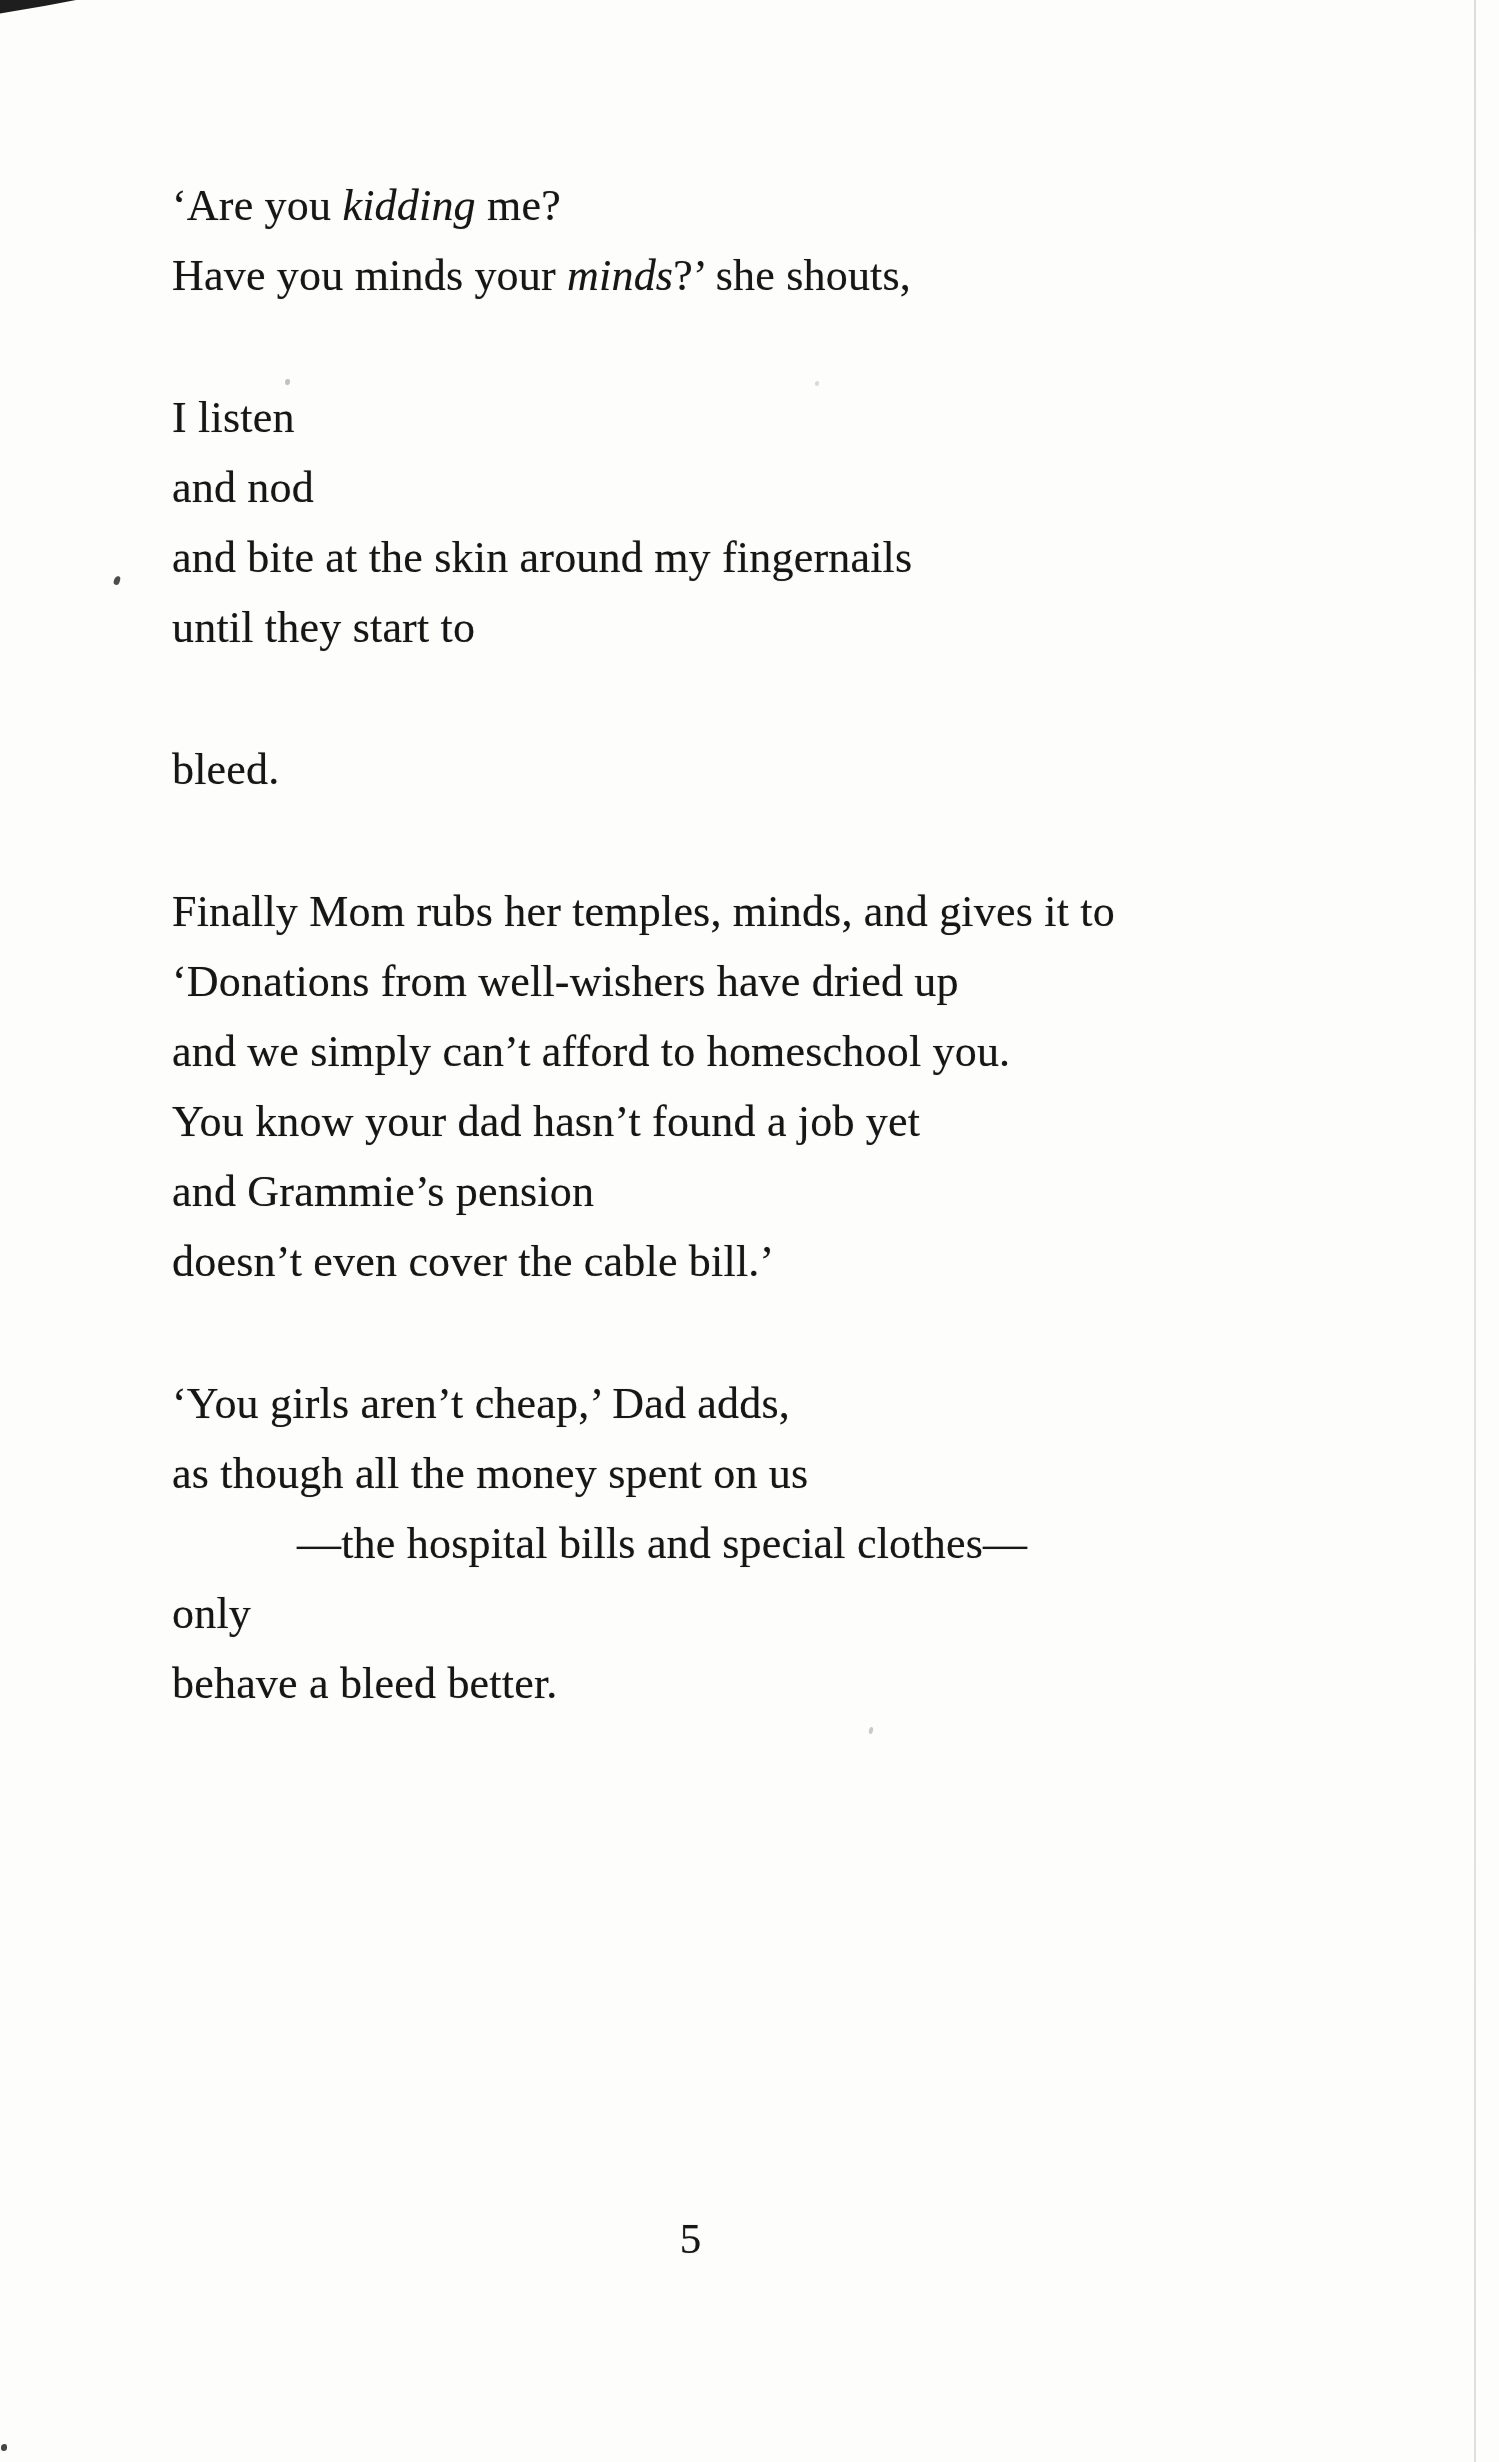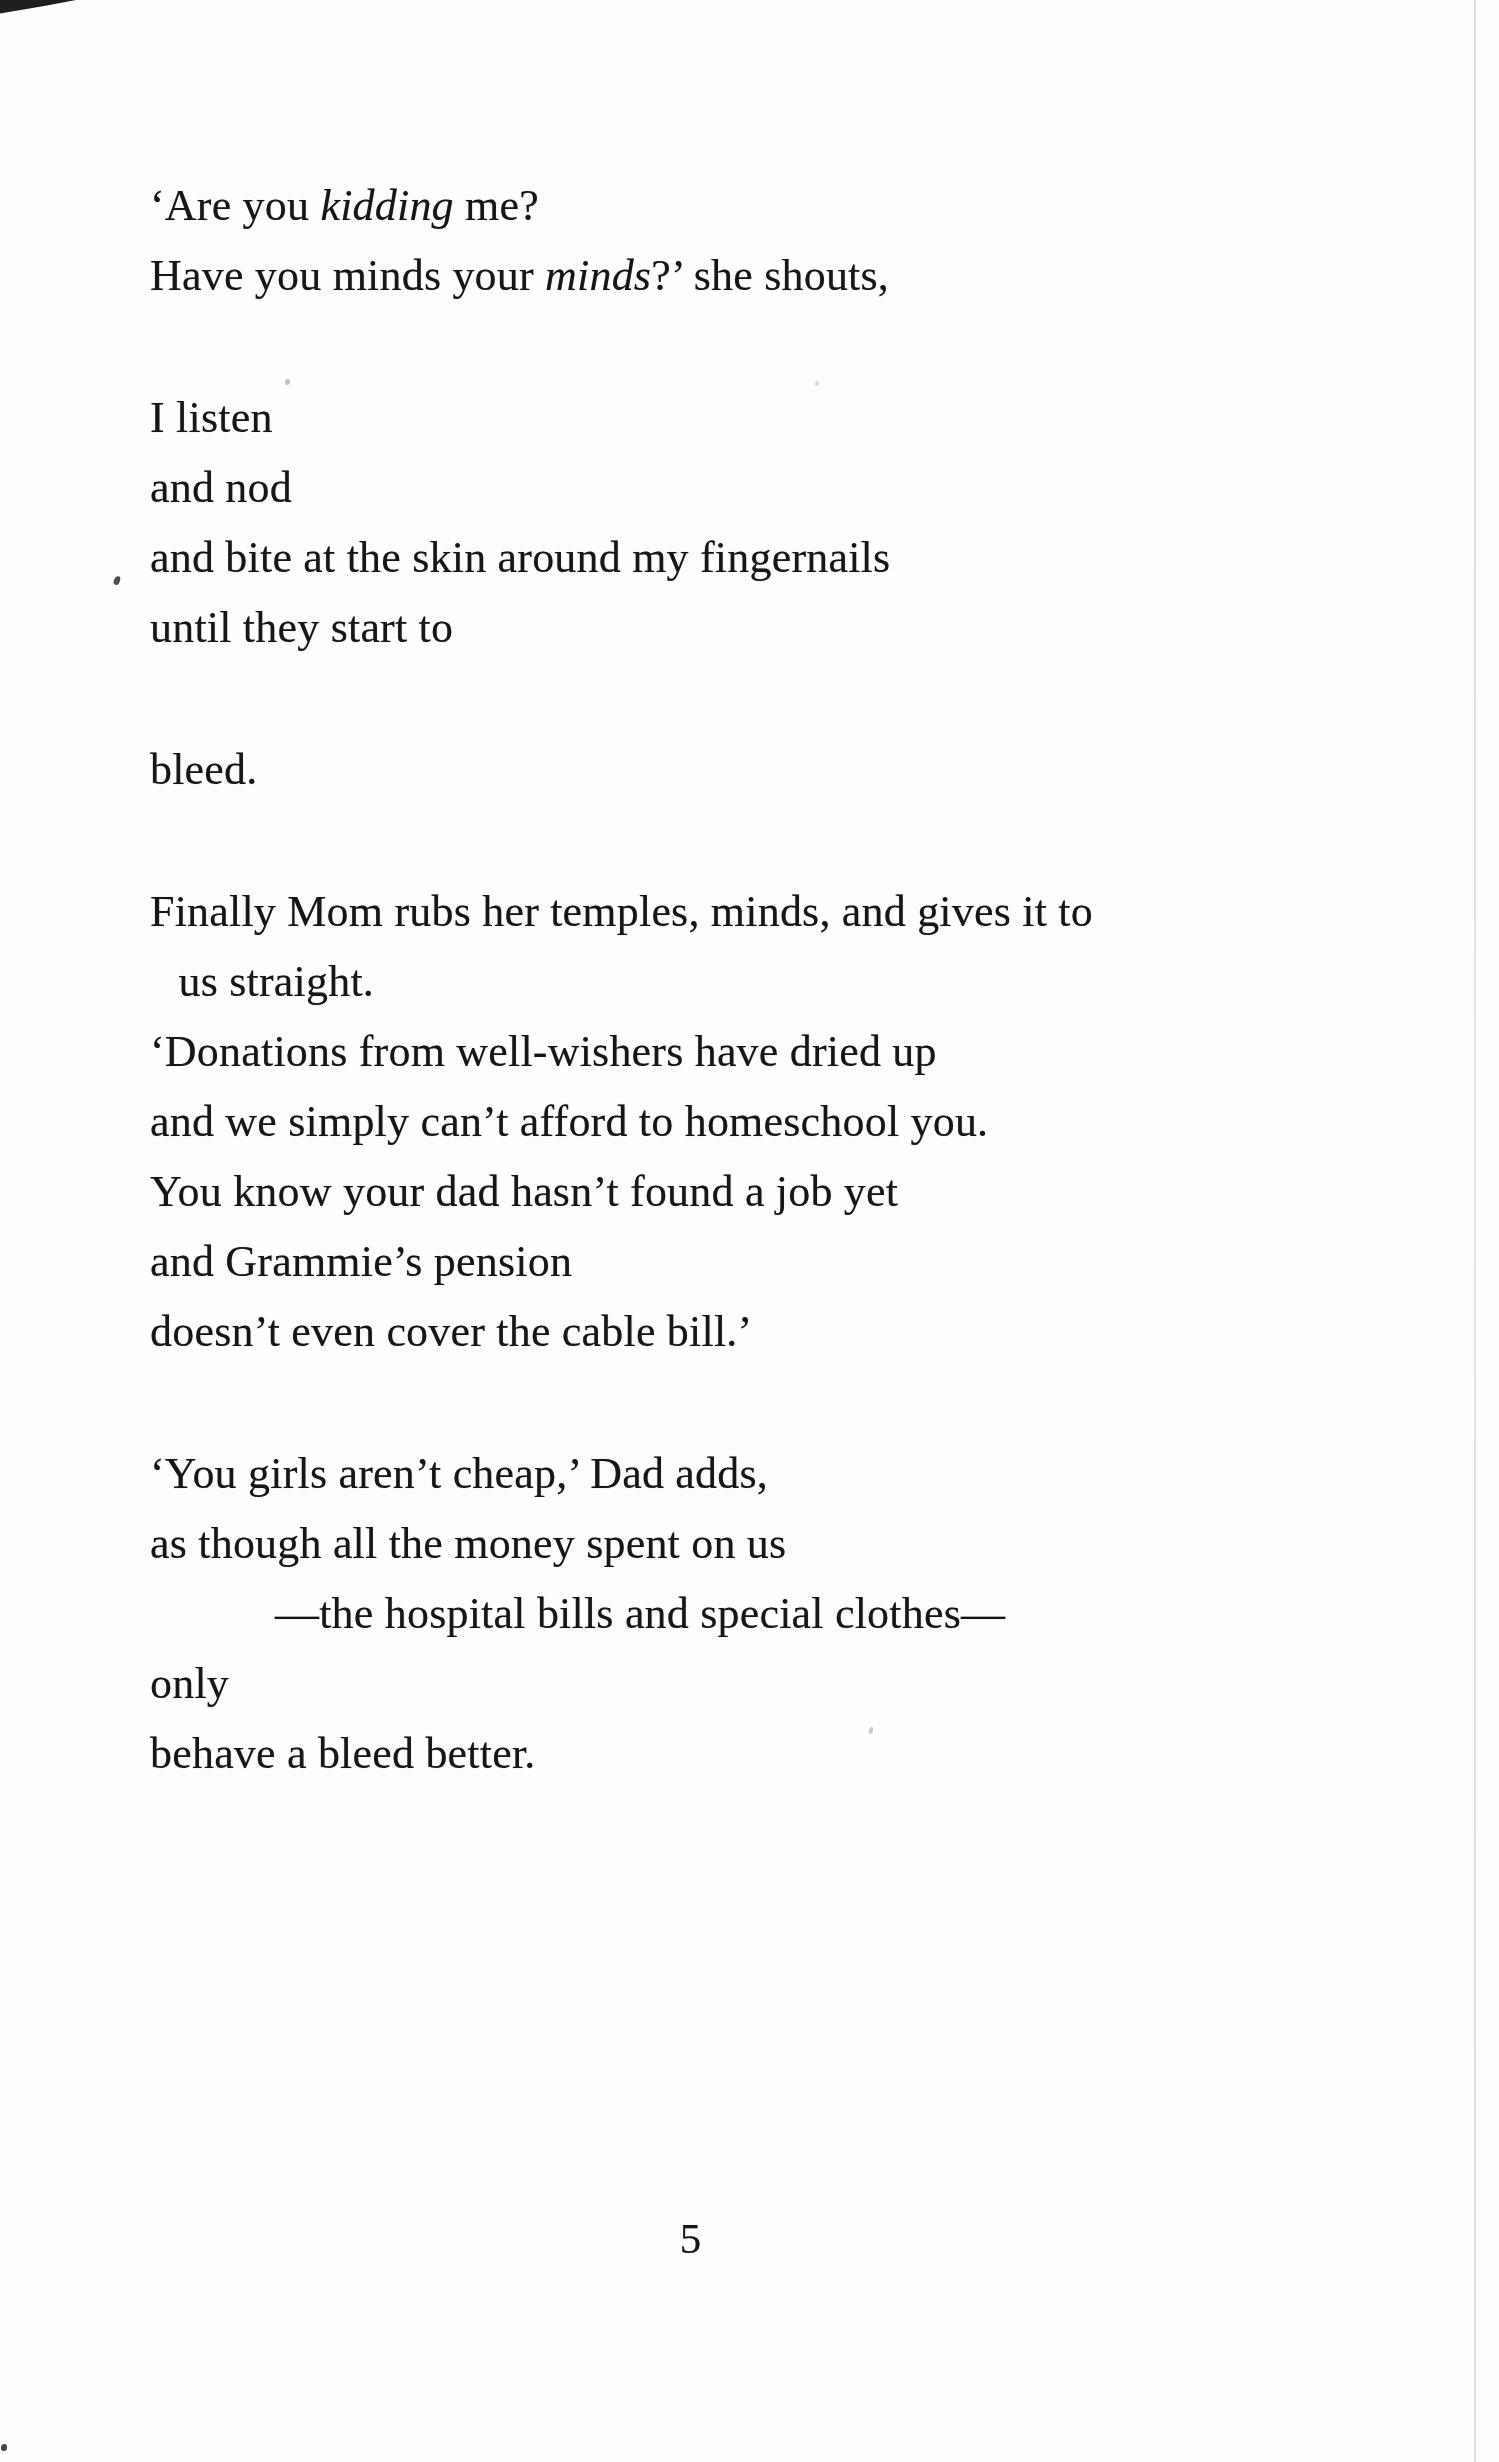--- a/index.html
+++ b/index.html
@@ -15,21 +15,21 @@
     color: #161616;
     overflow: hidden;
   }
   .page {
     position: absolute;
     inset: 0;
     overflow: hidden;
   }
   .poem {
     position: absolute;
-    left: 150px;
+    left: 172px;
     top: 171px;
     right: 85px;
     font-size: 44px;
     line-height: 70px;
     letter-spacing: 0.2px;
     text-shadow: 0 0 0.9px rgba(20,20,20,0.45);
   }
   .stanza {
     margin: 0 0 72px 0;
   }
@@ -97,21 +97,20 @@
         <div class="line indent-0"><span>I listen</span></div>
         <div class="line indent-0"><span>and nod</span></div>
         <div class="line indent-0"><span>and bite at the skin around my fingernails</span></div>
         <div class="line indent-0"><span>until they start to</span></div>
       </div>
       <div class="stanza">
         <div class="line indent-0"><span>bleed.</span></div>
       </div>
       <div class="stanza">
         <div class="line indent-0"><span>Finally Mom rubs her temples, minds, and gives it to</span></div>
-        <div class="line indent-1"><span>us straight.</span></div>
         <div class="line indent-0"><span>‘Donations from well-wishers have dried up</span></div>
         <div class="line indent-0"><span>and we simply can’t afford to homeschool you.</span></div>
         <div class="line indent-0"><span>You know your dad hasn’t found a job yet</span></div>
         <div class="line indent-0"><span>and Grammie’s pension</span></div>
         <div class="line indent-0"><span>doesn’t even cover the cable bill.’</span></div>
       </div>
       <div class="stanza">
         <div class="line indent-0"><span>‘You girls aren’t cheap,’ Dad adds,</span></div>
         <div class="line indent-0"><span>as though all the money spent on us</span></div>
         <div class="line indent-2"><span>—the hospital bills and special clothes—</span></div>

